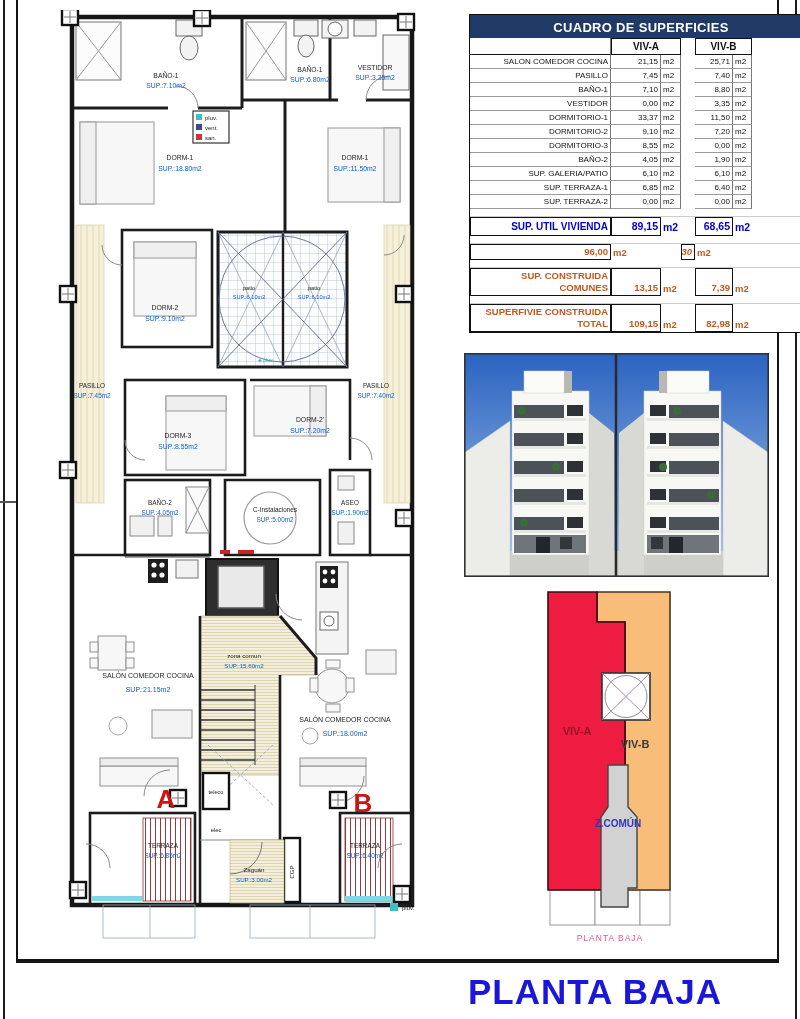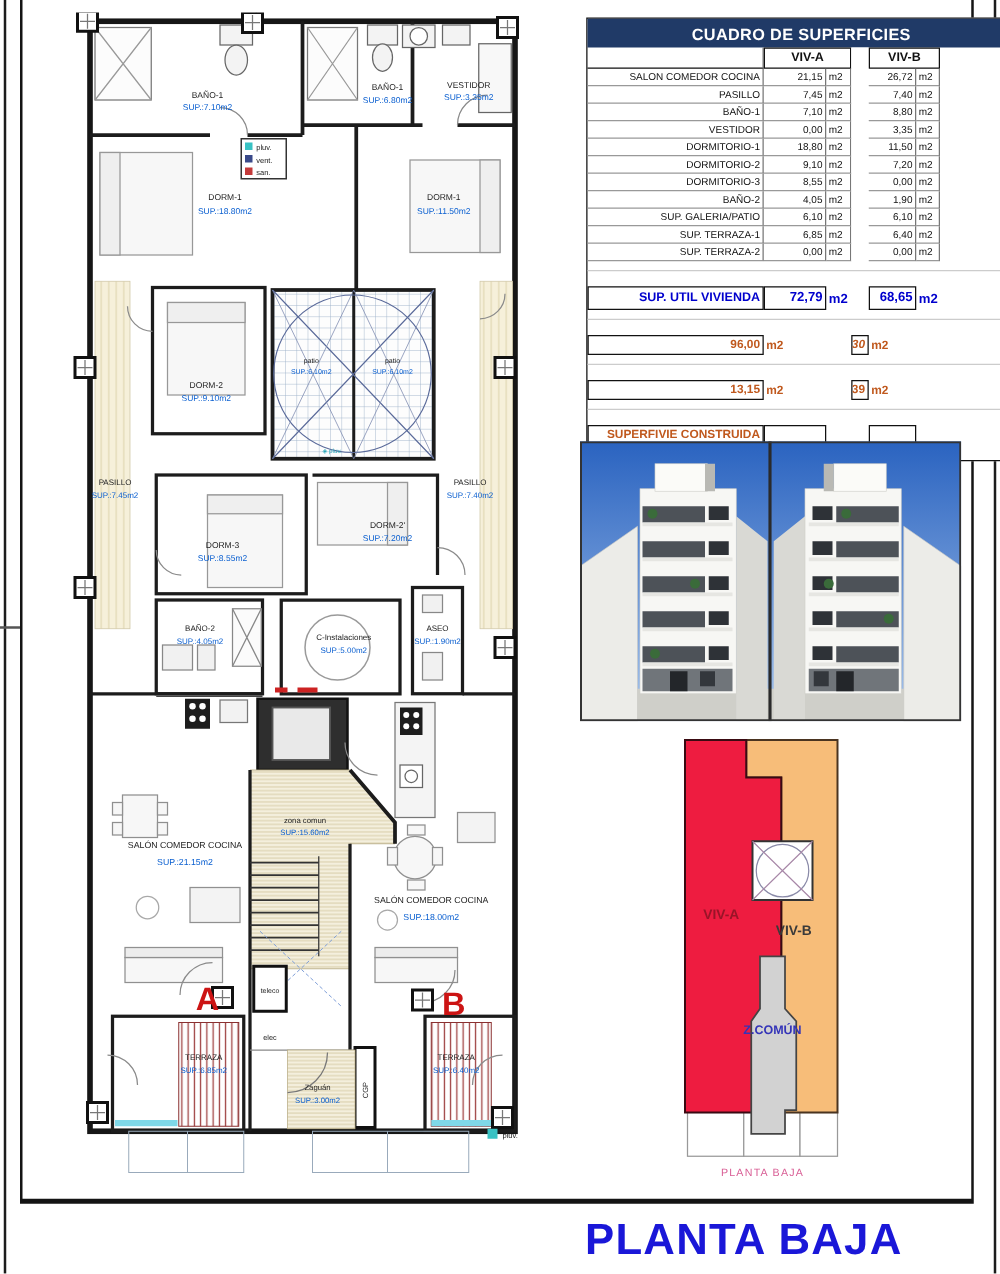--- a/index.html
+++ b/index.html
@@ -22,21 +22,21 @@
   .thead,.trow,.srow{display:grid;grid-template-columns:141px 50px 20px 14px 38px 19px;}
   .thead .c{border-bottom:1.5px solid #111;}
   .c{font-size:8px;color:#111;box-sizing:border-box;padding:1px 2px;line-height:11px;
      border-right:1px solid #777;border-bottom:1px solid #999;overflow:hidden;white-space:nowrap;}
   .c.gapc{border:none;background:#fff;}
   .c.hnum{font-weight:bold;font-size:10px;text-align:center;border:1.5px solid #111;line-height:13px;}
   .c.lbl{text-align:right;}
   .c.num{text-align:right;}
   .c.unit{text-align:left;}
   .gap-row{height:7px;border-bottom:1px solid #ccc;}
-  .srow .c{border:none;margin-top:12px;}
+  .srow .c{border:none;}
   .srow{align-items:stretch;}
   .srow .boxl{border:1.8px solid #111;}
   .srow .boxv{border:1.8px solid #111;}
   .srow.blue .c{color:#0000cd;font-weight:bold;font-size:10px;line-height:15px;}
   .srow.orange .c{color:#c0591e;font-weight:bold;font-size:9.5px;line-height:12px;white-space:normal;}
   .srow .unit{font-weight:bold;}
   .srow.blue .unit,.srow.blue .num{font-size:10.5px;}
 
   
   #sheet-title{position:absolute;left:430px;top:972px;width:330px;text-align:center;
@@ -389,21 +389,21 @@
       <div class="c hnum" style="grid-column:2/span 2">VIV-A</div>
       <div class="c gapc"></div>
       <div class="c hnum" style="grid-column:5/span 2">VIV-B</div>
     </div>
     <div id="t-rows">
         <div class="trow">
           <div class="c lbl">SALON COMEDOR COCINA</div>
           <div class="c num">21,15</div>
           <div class="c unit">m2</div>
           <div class="c gapc"></div>
-          <div class="c num">26,72</div>
+          <div class="c num">25,71</div>
           <div class="c unit">m2</div>
         </div>
         <div class="trow">
           <div class="c lbl">PASILLO</div>
           <div class="c num">7,45</div>
           <div class="c unit">m2</div>
           <div class="c gapc"></div>
           <div class="c num">7,40</div>
           <div class="c unit">m2</div>
         </div>
@@ -418,21 +418,21 @@
         <div class="trow">
           <div class="c lbl">VESTIDOR</div>
           <div class="c num">0,00</div>
           <div class="c unit">m2</div>
           <div class="c gapc"></div>
           <div class="c num">3,35</div>
           <div class="c unit">m2</div>
         </div>
         <div class="trow">
           <div class="c lbl">DORMITORIO-1</div>
-          <div class="c num">18,80</div>
+          <div class="c num">33,37</div>
           <div class="c unit">m2</div>
           <div class="c gapc"></div>
           <div class="c num">11,50</div>
           <div class="c unit">m2</div>
         </div>
         <div class="trow">
           <div class="c lbl">DORMITORIO-2</div>
           <div class="c num">9,10</div>
           <div class="c unit">m2</div>
           <div class="c gapc"></div>
@@ -477,36 +477,37 @@
           <div class="c unit">m2</div>
           <div class="c gapc"></div>
           <div class="c num">0,00</div>
           <div class="c unit">m2</div>
         </div>
       </div>
     <div id="t-summary">
         <div class="gap-row"></div>
         <div class="srow blue">
           <div class="c lbl boxl">SUP. UTIL VIVIENDA</div>
-          <div class="c num boxv" style="display:flex;align-items:flex-end;justify-content:flex-end;">72,79</div>
+          <div class="c num boxv" style="display:flex;align-items:flex-end;justify-content:flex-end;">89,15</div>
           <div class="c unit" style="display:flex;align-items:flex-end;">m2</div>
           <div class="c gapc"></div>
           <div class="c num boxv" style="display:flex;align-items:flex-end;justify-content:flex-end;">68,65</div>
           <div class="c unit" style="display:flex;align-items:flex-end;">m2</div>
         </div>
         <div class="gap-row"></div>
         <div class="srow orange">
           <div class="c num boxv" style="display:flex;align-items:flex-end;justify-content:flex-end;padding-left:44px;">96,00</div>
           <div class="c unit" style="display:flex;align-items:flex-end;">m2</div>
           <div class="c gapc"></div>
           <div class="c num boxv" style="display:flex;align-items:flex-end;justify-content:flex-end;font-style:italic;">73,30</div>
           <div class="c unit" style="display:flex;align-items:flex-end;">m2</div>
         </div>
         <div class="gap-row"></div>
         <div class="srow orange">
+          <div class="c lbl boxl">SUP. CONSTRUIDA COMUNES</div>
           <div class="c num boxv" style="display:flex;align-items:flex-end;justify-content:flex-end;">13,15</div>
           <div class="c unit" style="display:flex;align-items:flex-end;">m2</div>
           <div class="c gapc"></div>
           <div class="c num boxv" style="display:flex;align-items:flex-end;justify-content:flex-end;">7,39</div>
           <div class="c unit" style="display:flex;align-items:flex-end;">m2</div>
         </div>
         <div class="gap-row"></div>
         <div class="srow orange">
           <div class="c lbl boxl">SUPERFIVIE CONSTRUIDA<br>TOTAL</div>
           <div class="c num boxv" style="display:flex;align-items:flex-end;justify-content:flex-end;">109,15</div>

